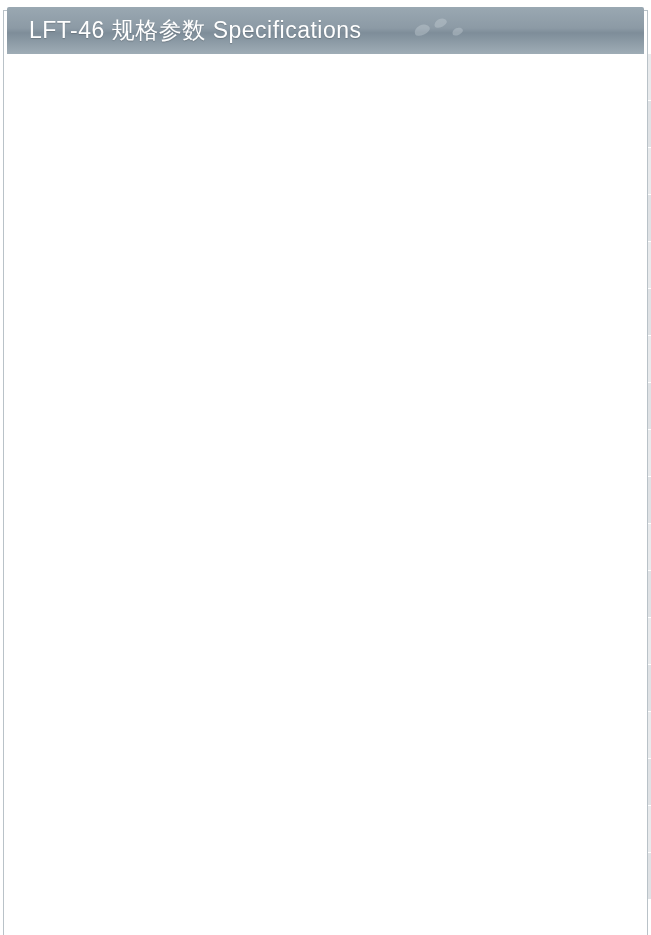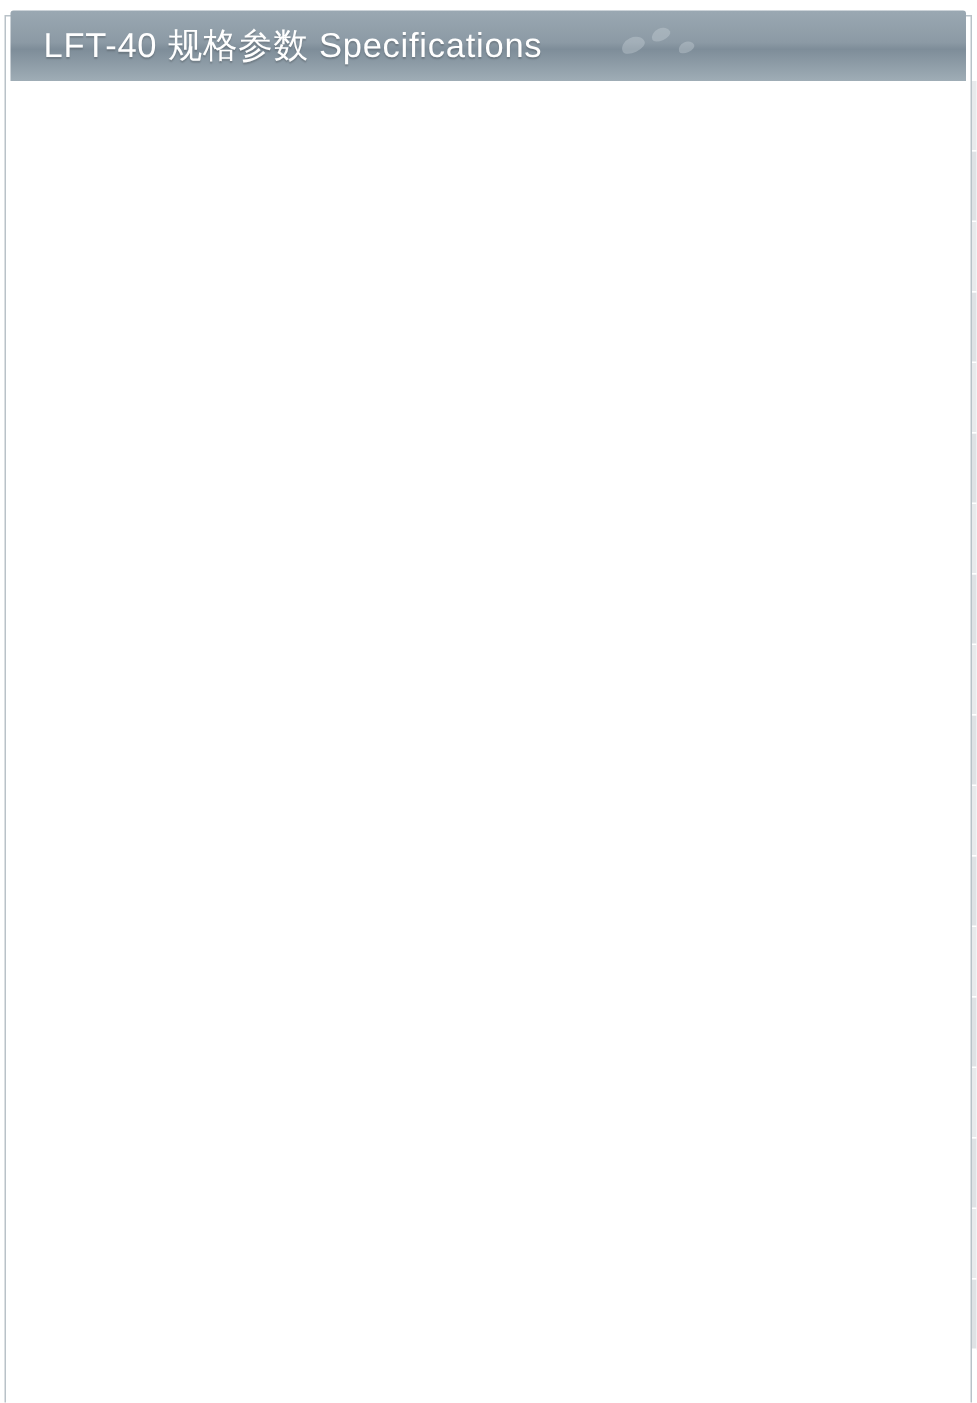--- a/index.html
+++ b/index.html
@@ -104,21 +104,21 @@
     background: #ffffff;
   }
 </style>
 </head>
 <body>
 
 <div class="sheet">
   <div class="frame"></div>
 
   <div class="header">
-    <div class="header-title">LFT-40 规格参数 Specifications</div>
+    <div class="header-title">LFT-46 规格参数 Specifications</div>
     <div class="header-deco">
       <span></span>
         <span></span>
         <span></span>
     </div>
   </div>
 
   <table class="spec">
     <tbody>
       <tr class="odd">

